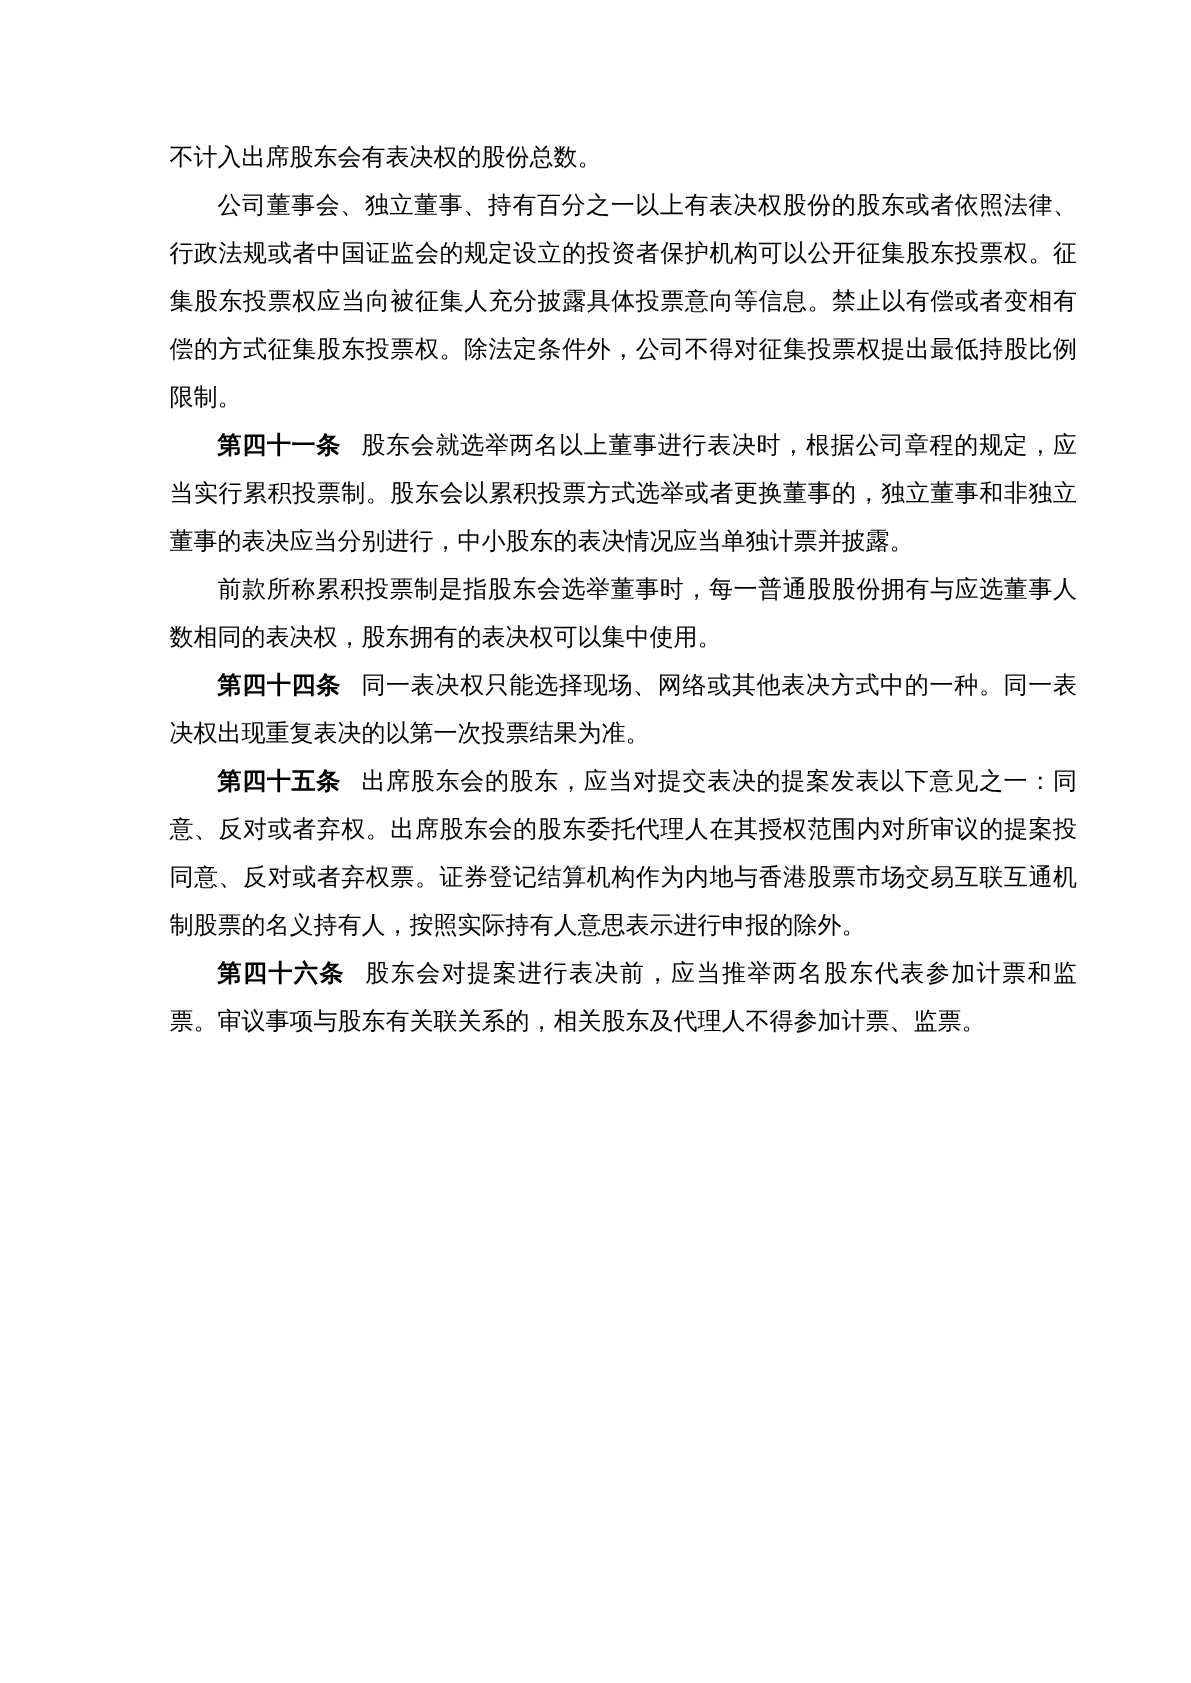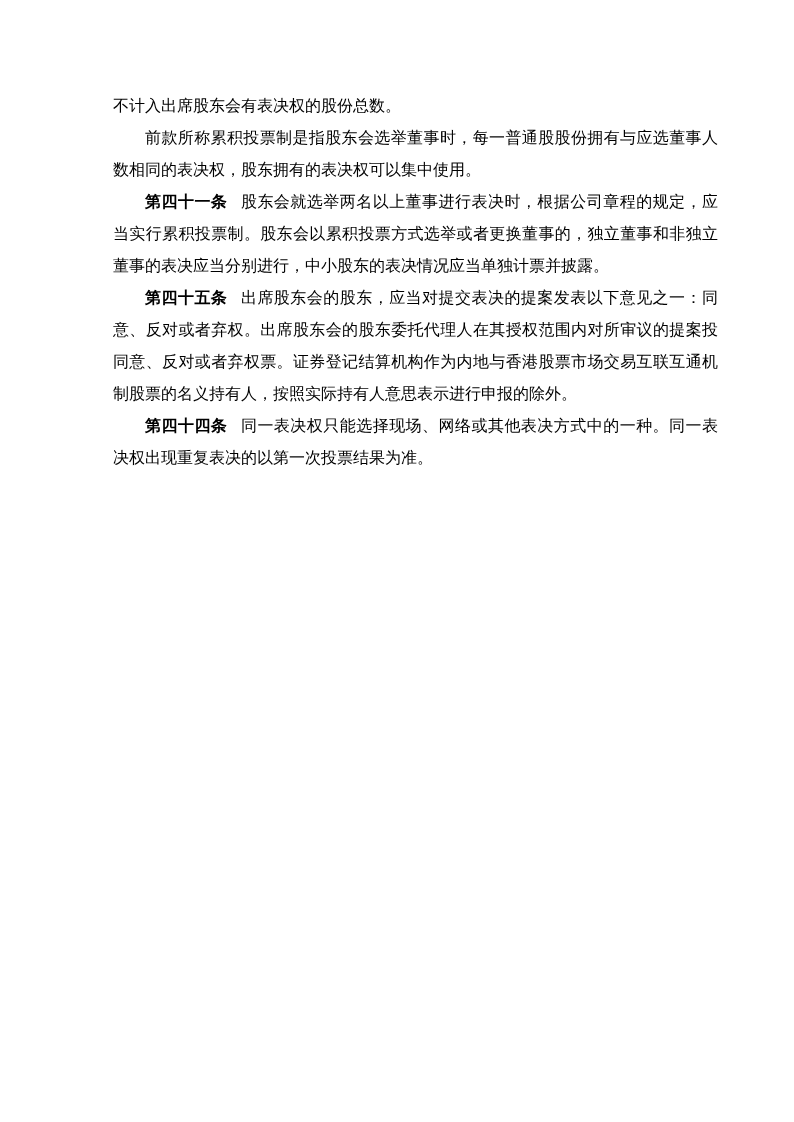--- a/index.html
+++ b/index.html
@@ -40,28 +40,30 @@
   }
 </style>
 </head>
 <body>
 
 <div class="page">
   <div class="doc-body">
 
     <p><span class="body-text">不计入出席股东会有表决权的股份总数。</span></p>
 
+    <p class="indent"><span class="body-text">公司董事会、独立董事、持有百分之一以上有表决权股份的股东或者依照法律、行政法规或者中国证监会的规定设立的投资者保护机构可以公开征集股东投票权。征集股东投票权应当向被征集人充分披露具体投票意向等信息。禁止以有偿或者变相有偿的方式征集股东投票权。除法定条件外，公司不得对征集投票权提出最低持股比例限制。</span></p>
+
+    <p class="indent"><span class="term">第四十一条</span><span class="body-text">股东会就选举两名以上董事进行表决时，根据公司章程的规定，应当实行累积投票制。股东会以累积投票方式选举或者更换董事的，独立董事和非独立董事的表决应当分别进行，中小股东的表决情况应当单独计票并披露。</span></p>
 
     <p class="indent"><span class="body-text">前款所称累积投票制是指股东会选举董事时，每一普通股股份拥有与应选董事人数相同的表决权，股东拥有的表决权可以集中使用。</span></p>
 
-    <p class="indent"><span class="term">第四十一条</span><span class="body-text">股东会就选举两名以上董事进行表决时，根据公司章程的规定，应当实行累积投票制。股东会以累积投票方式选举或者更换董事的，独立董事和非独立董事的表决应当分别进行，中小股东的表决情况应当单独计票并披露。</span></p>
 
 
+    <p class="indent"><span class="term">第四十四条</span><span class="body-text">同一表决权只能选择现场、网络或其他表决方式中的一种。同一表决权出现重复表决的以第一次投票结果为准。</span></p>
 
     <p class="indent"><span class="term">第四十五条</span><span class="body-text">出席股东会的股东，应当对提交表决的提案发表以下意见之一：同意、反对或者弃权。出席股东会的股东委托代理人在其授权范围内对所审议的提案投同意、反对或者弃权票。证券登记结算机构作为内地与香港股票市场交易互联互通机制股票的名义持有人，按照实际持有人意思表示进行申报的除外。</span></p>
 
-    <p class="indent"><span class="term">第四十四条</span><span class="body-text">同一表决权只能选择现场、网络或其他表决方式中的一种。同一表决权出现重复表决的以第一次投票结果为准。</span></p>
 
-
+    <p class="indent"><span class="term">第四十六条</span><span class="body-text">股东会对提案进行表决前，应当推举两名股东代表参加计票和监票。审议事项与股东有关联关系的，相关股东及代理人不得参加计票、监票。</span></p>
 
 
   </div>
 </div>
 
 </body></html>

